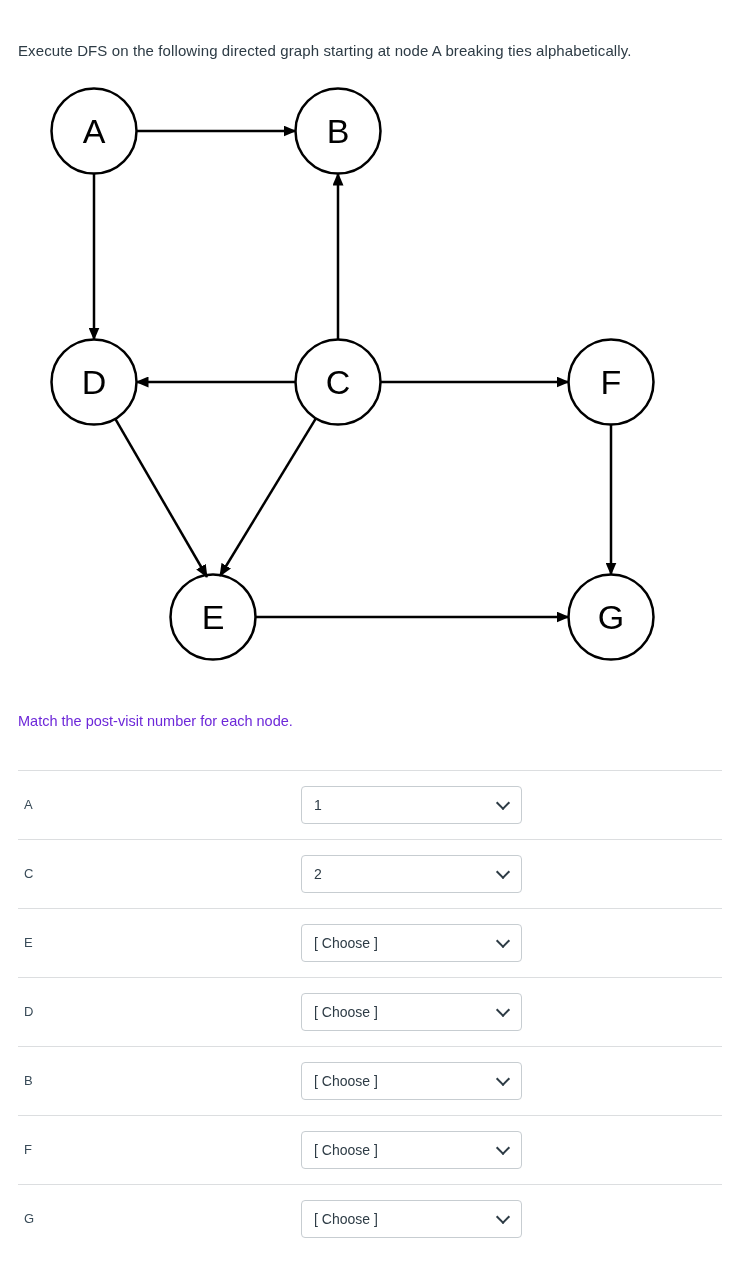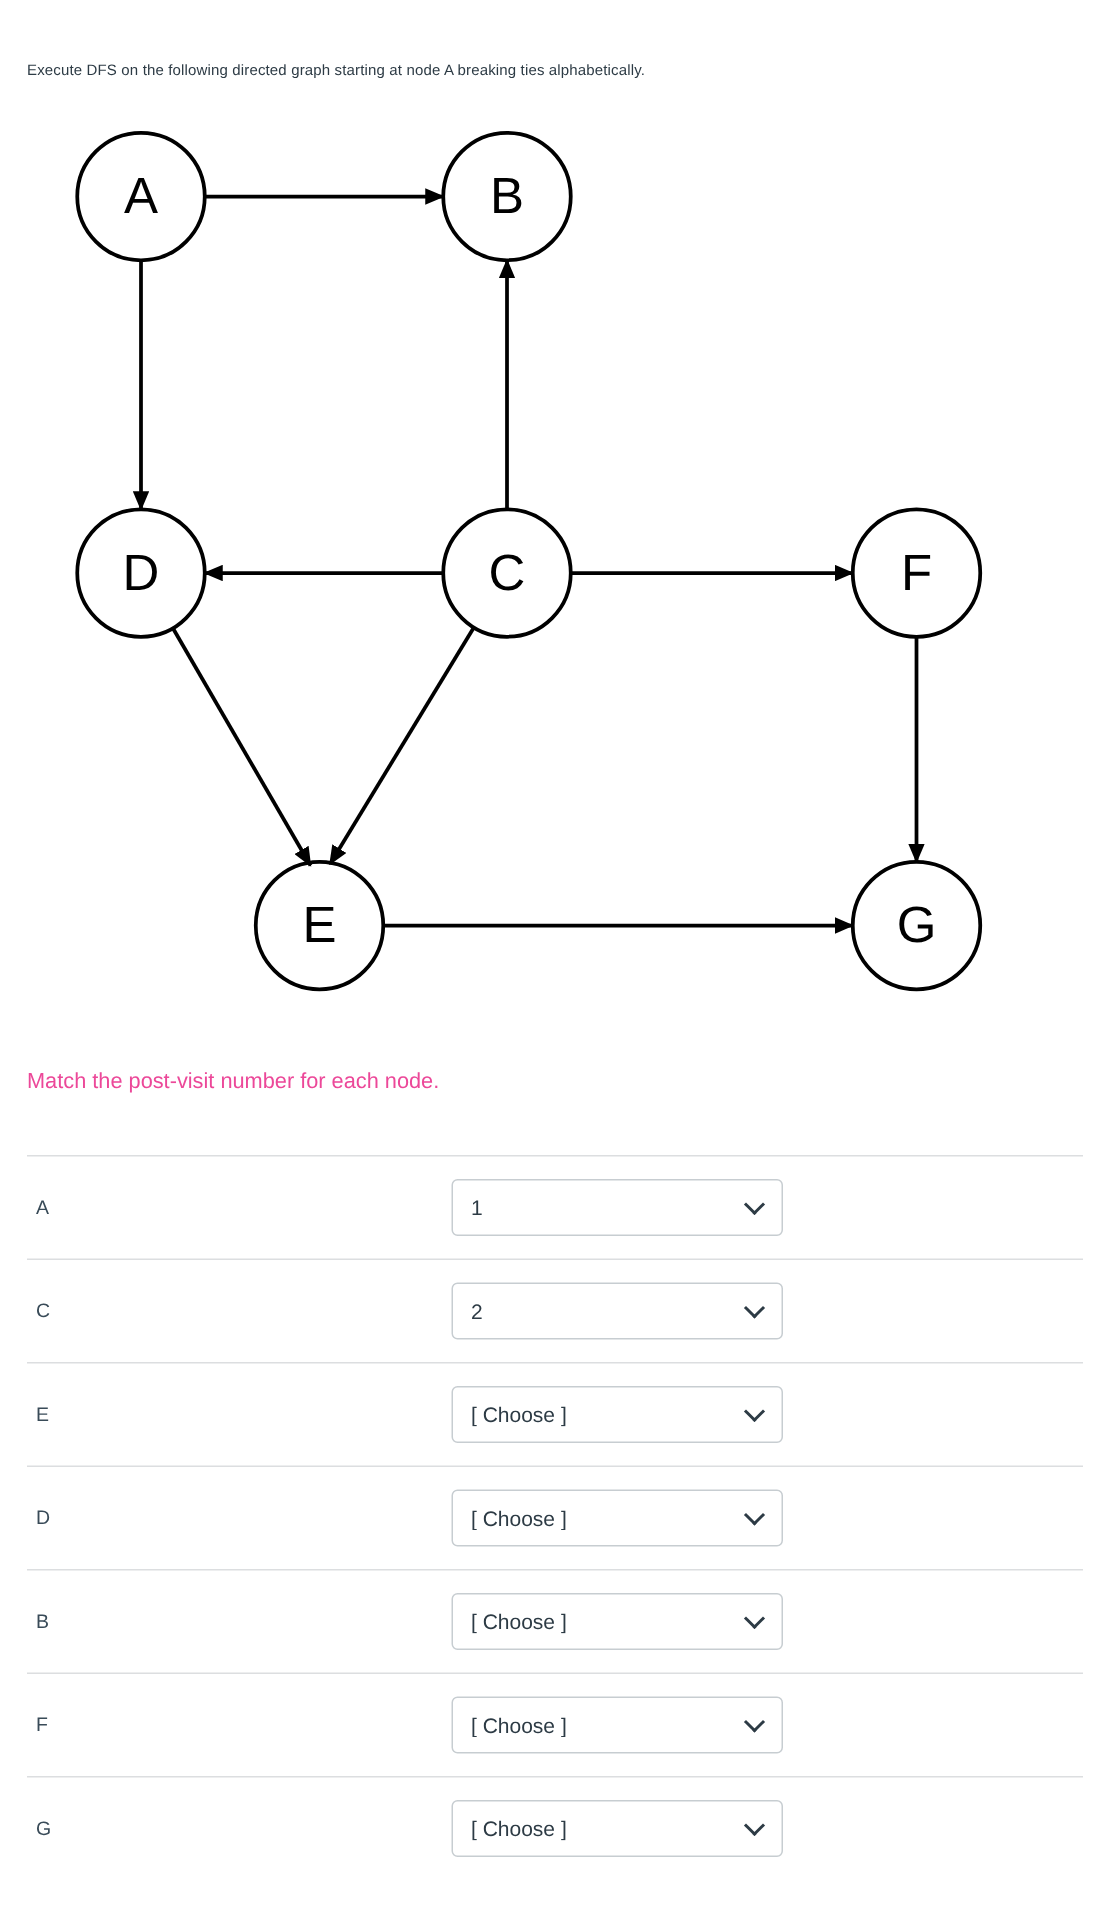--- a/index.html
+++ b/index.html
@@ -17,35 +17,35 @@
   }
   .stimulus {
     position: relative;
     width: 739px;
     height: 770px;
   }
   .prompt {
     position: absolute;
     left: 18px;
     top: 42px;
-    font-size: 10px;
+    font-size: 15px;
     color: #2D3B45;
     letter-spacing: 0.1px;
   }
   .graph-svg {
     position: absolute;
     left: 0;
     top: 0;
   }
   .match-instruction {
     position: absolute;
     left: 18px;
     top: 713px;
     font-size: 14.5px;
-    color: #ec4899;
+    color: #6d28d9;
   }
   .match-table {
     width: 739px;
   }
   .match-row {
     box-sizing: border-box;
     height: 69px;
     display: flex;
     align-items: center;
     padding-left: 24px;

